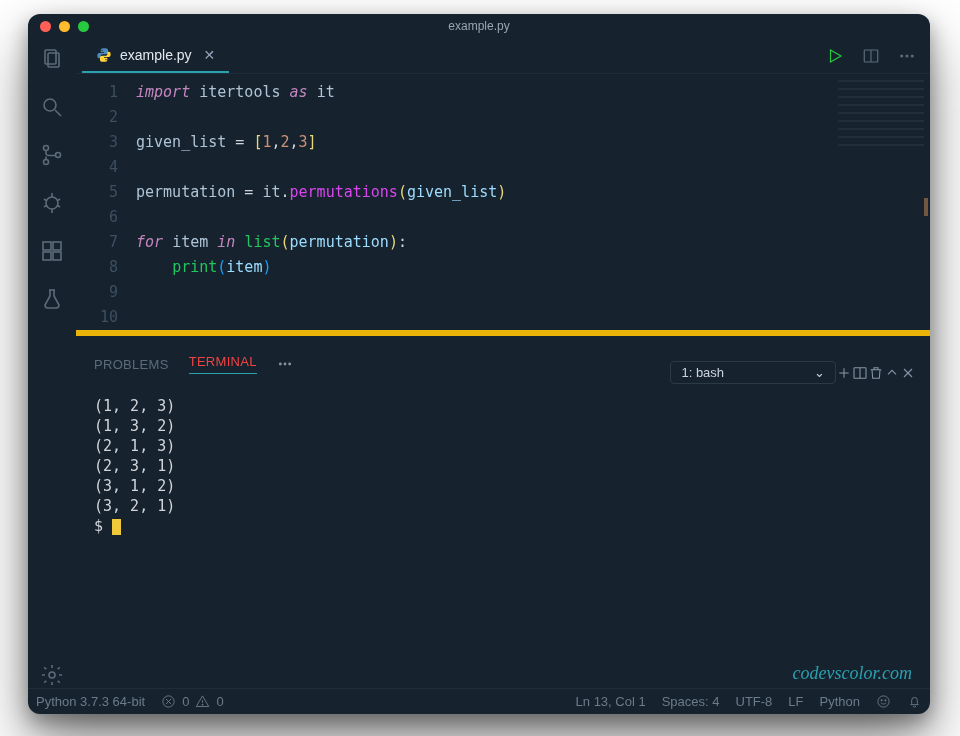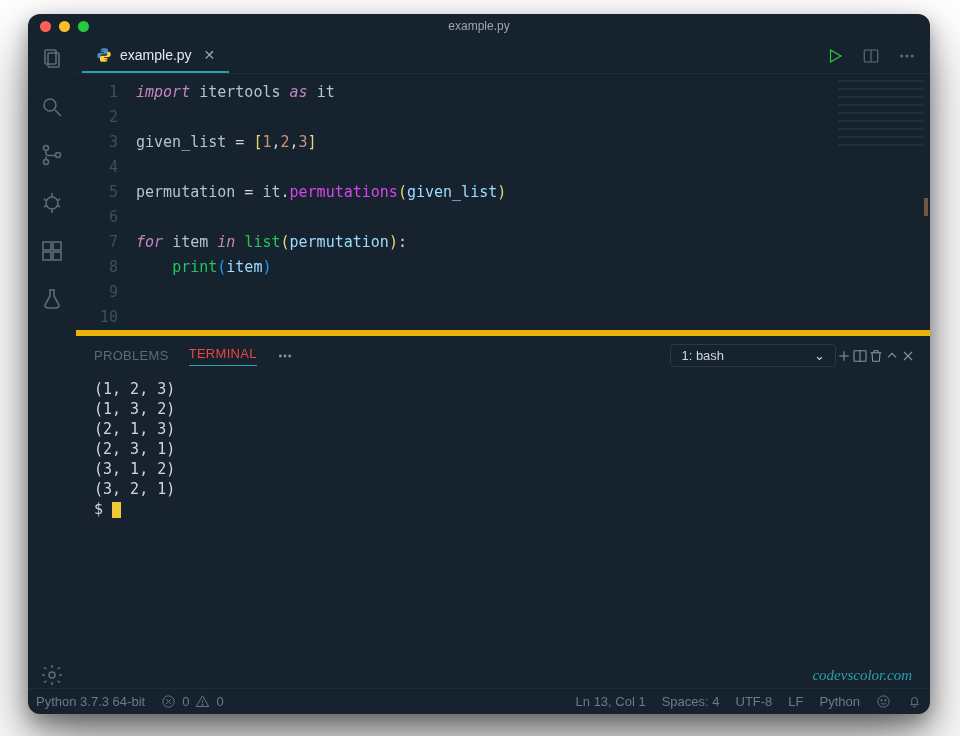--- a/index.html
+++ b/index.html
@@ -99,37 +99,37 @@
     border-top: 6px solid #eab308;
     display: flex; flex-direction: column;
     flex: 1; min-height: 0;
   }
   .panel-tabs {
     display: flex; align-items: center; gap: 20px; padding: 8px 14px 6px 18px;
     font-size: 13px; color: #5c6b7a;
   }
   .panel-tab { cursor: pointer; letter-spacing: .3px; }
   .panel-tab.active { color: #ef4444; border-bottom: 1px solid #2aa0b0; padding-bottom: 4px; }
-  .panel-right { margin-left: auto; display: flex; align-items: center; gap: 0; }
+  .panel-right { margin-left: auto; display: flex; align-items: center; gap: 0; margin-top: 17px; }
   .term-select {
     border: 1px solid #2a3a48; border-radius: 4px; padding: 3px 10px;
     font-size: 13px; color: #cbd5e1; display: flex; align-items: center; gap: 90px;
     cursor: pointer;
   }
   .pa-icon { width: 16px; height: 16px; color: #8696a7; display:flex; align-items:center; justify-content:center; cursor:pointer;}
   .pa-icon svg { width:16px; height:16px; stroke: currentColor; fill: none; stroke-width:1.6; }
   .terminal {
     flex: 1; padding: 6px 18px 8px 18px;
     font-family: Menlo, Consolas, monospace; font-size: 15px; line-height: 20px;
     color: #d1d5db; white-space: pre;
   }
   .cursor { display:inline-block; width:9px; height:16px; background:#f0c93a; vertical-align:middle; }
   .watermark {
     text-align: right; padding: 0 18px 4px 0;
-    font-family: cursive; font-size: 15px; font-style: italic; color: #2aa0b0;
+    font-family: cursive; font-size: 18px; font-style: italic; color: #2aa0b0;
   }
   .statusbar {
     height: 26px; display: flex; align-items: center; gap: 16px;
     padding: 0 8px; font-size: 13px; color: #6b7b8a;
     border-top: 1px solid #1f2d3a;
   }
   .statusbar .seg { display: flex; align-items: center; gap: 6px; cursor: pointer; }
   .statusbar .flex { flex: 1; }
   .sb-icon { width:15px; height:15px; display:inline-flex; }
   .sb-icon svg { width:15px; height:15px; stroke: currentColor; fill:none; stroke-width:1.5; }

